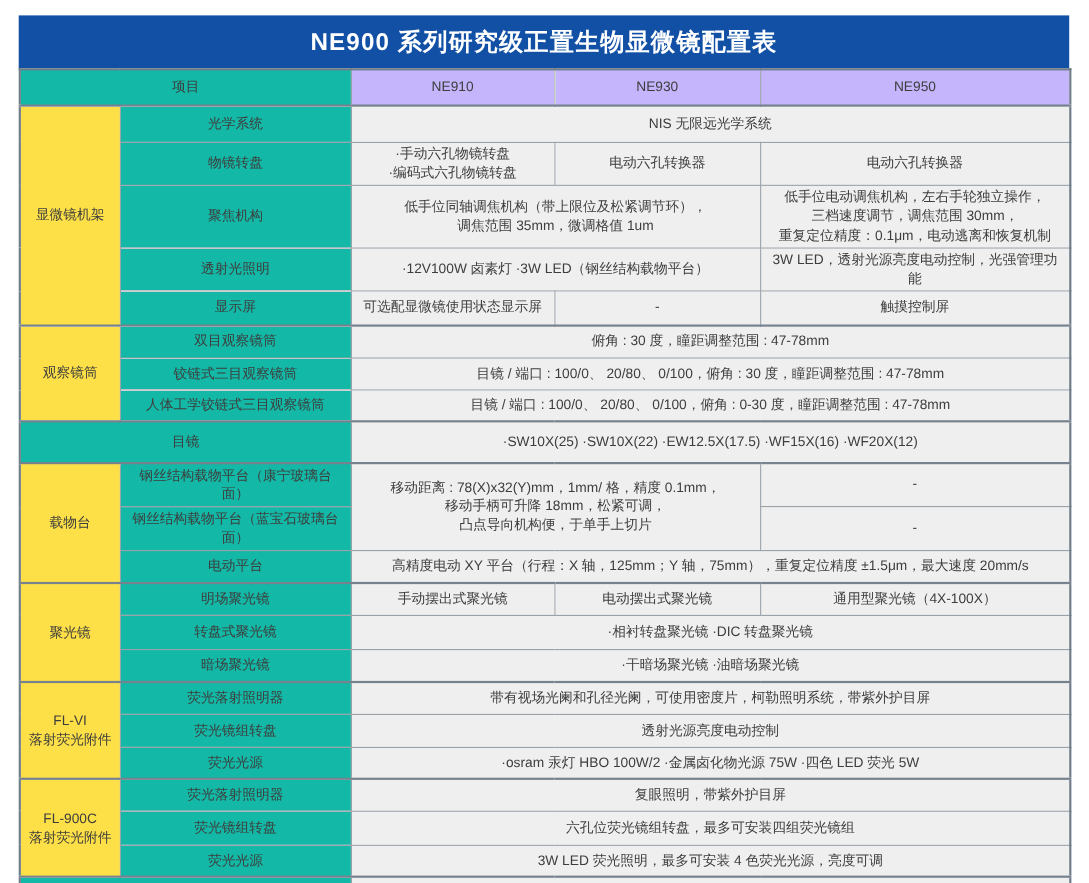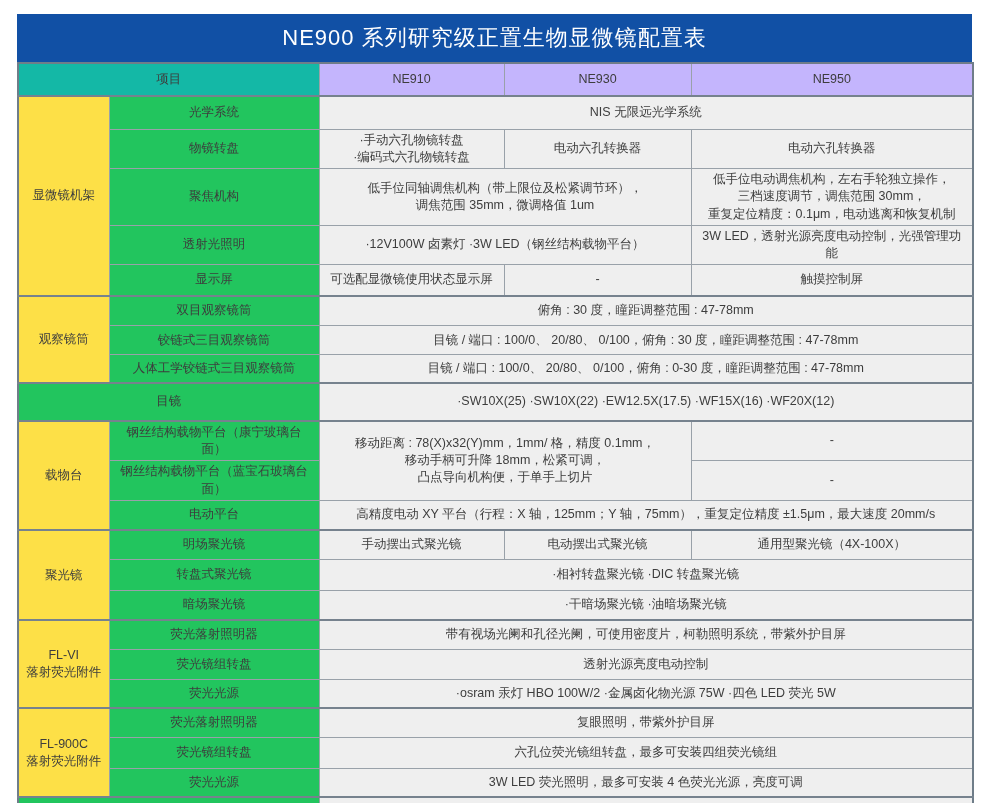--- a/index.html
+++ b/index.html
@@ -1,24 +1,24 @@
 <!DOCTYPE html>
 <html><head>
 <meta charset="utf-8">
 <style>
   html,body{margin:0;padding:0;background:#ffffff;}
   body{width:990px;height:803px;position:relative;font-family:"Liberation Sans","DejaVu Sans",sans-serif;}
   .doc{position:absolute;left:17px;top:14px;width:955px;}
   .title-bar{height:48px;background:#1150a5;color:#ffffff;display:flex;align-items:center;justify-content:center;
-             font-size:22px;font-weight:normal;letter-spacing:1px;}
+             font-size:22px;font-weight:bold;letter-spacing:1px;}
   table.spec{border-collapse:collapse;table-layout:fixed;width:955px;border:2px solid #6f7d89;}
   table.spec td{border:1px solid #99a1a9;text-align:center;vertical-align:middle;color:#3d3d3d;
                 font-size:12.5px;line-height:1.38;padding:2px 5px;white-space:pre-line;overflow:hidden;}
   td.grp{background:#fde047;font-size:13px;}
-  td.lab{background:#22c55e;font-size:13px;}
+  td.lab{background:#14b8a6;font-size:13px;}
   td.val{background:#efefef;}
   td.hproj{background:#14b8a6;font-size:14px;}
   td.hmodel{background:#c4b5fd;font-size:14px;}
   tr.sec > td{border-top:2px solid #76828e;}
   td.left{text-align:left;padding-left:7px;}
 </style>
 </head>
 <body>
 
 <div class="doc">

